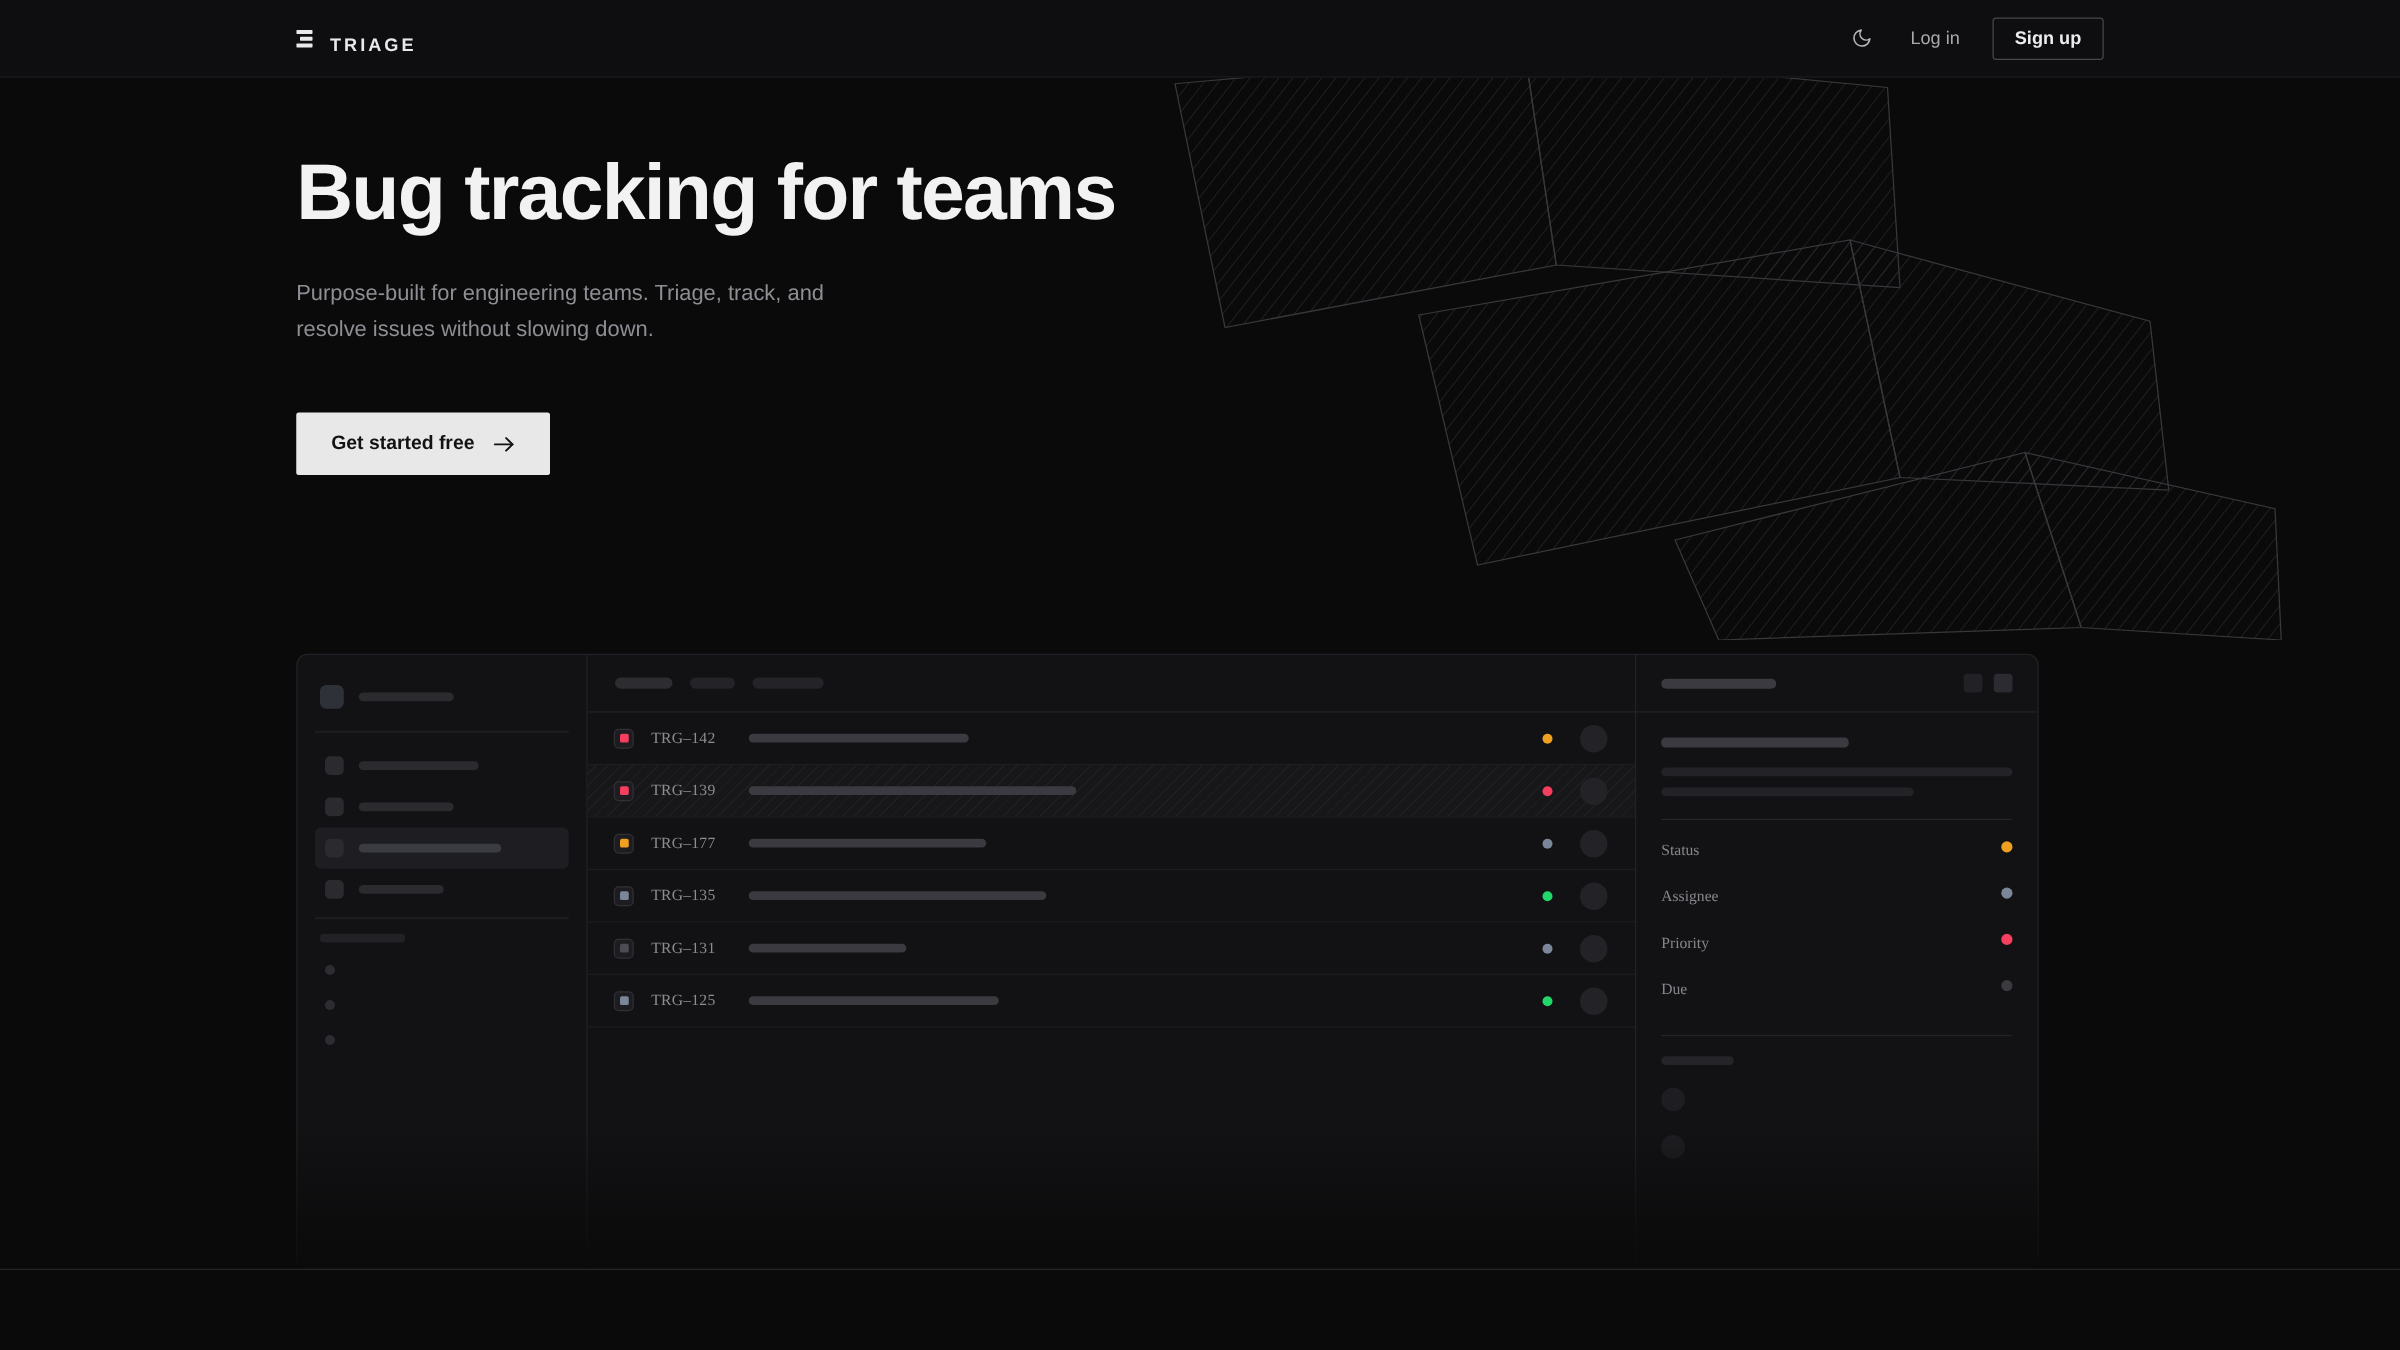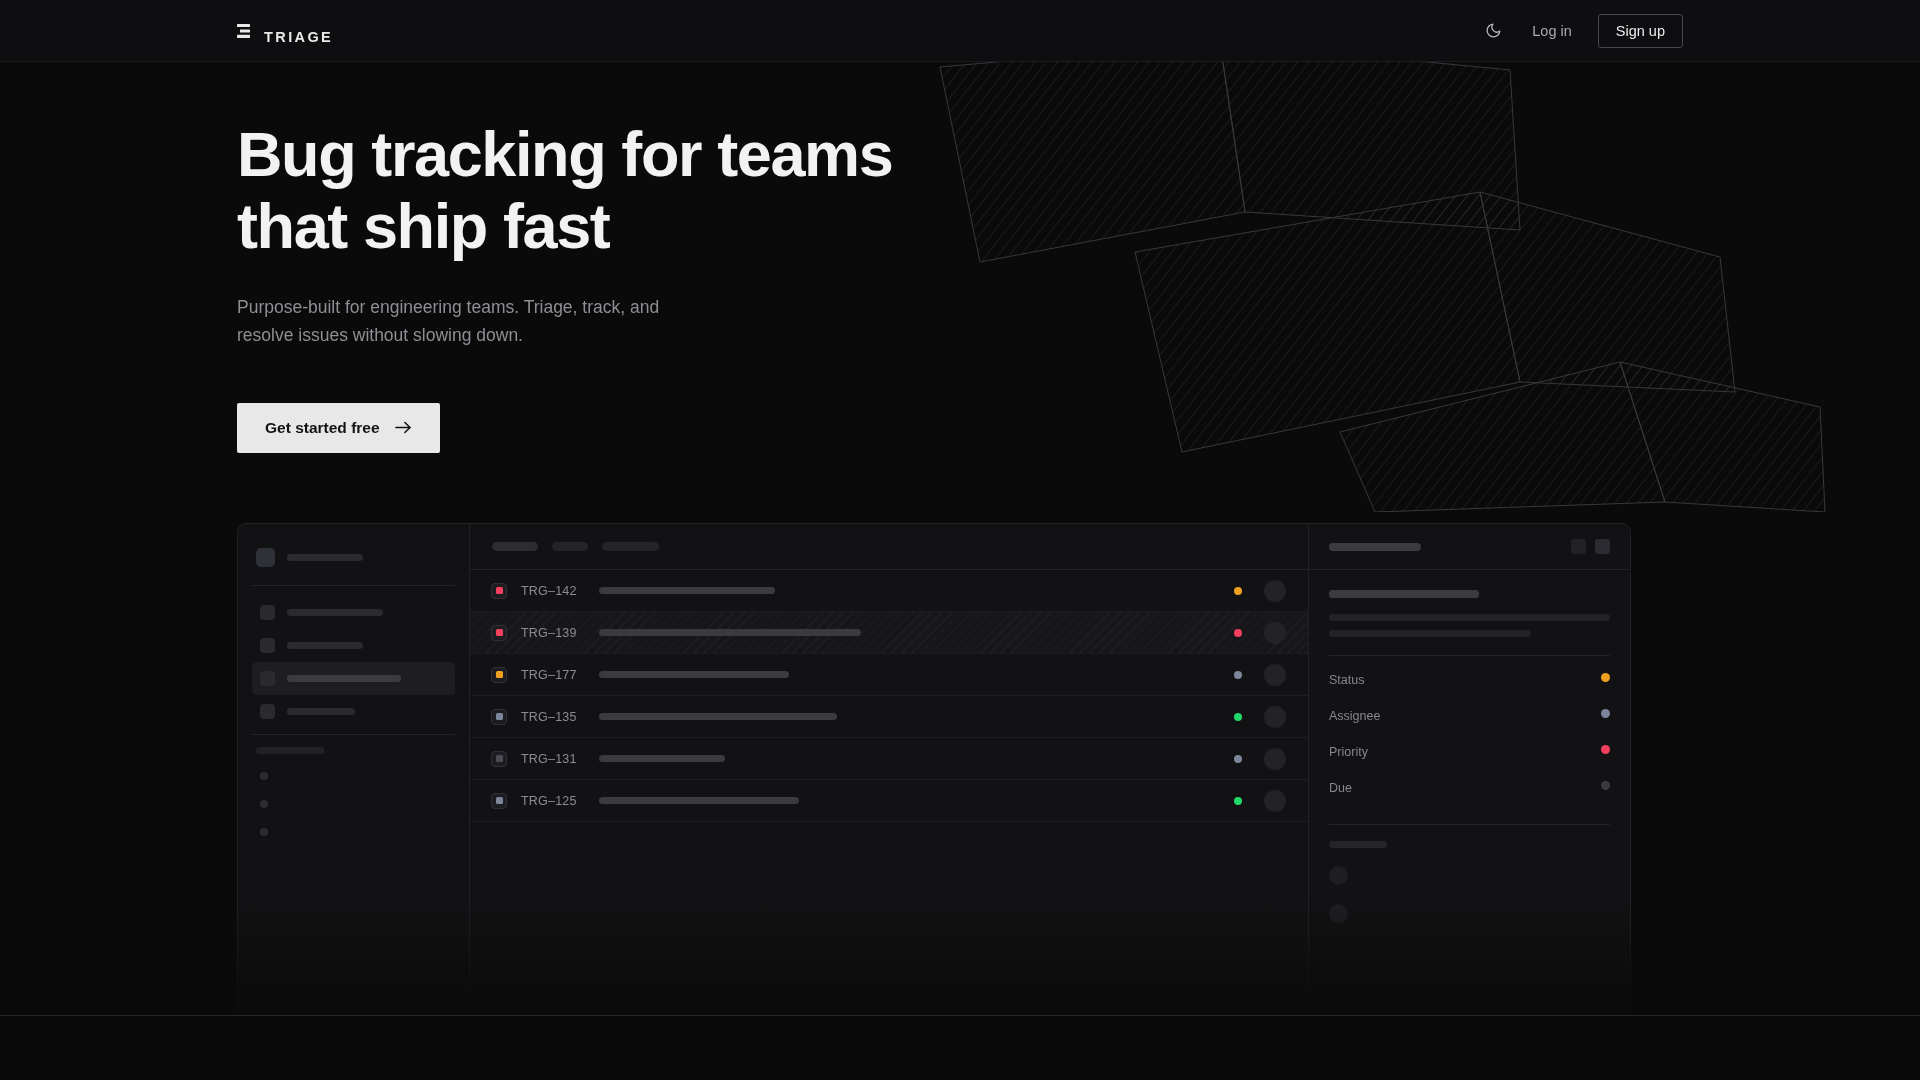--- a/index.html
+++ b/index.html
@@ -46,20 +46,21 @@
   }
   .signup-btn {
     border: 1px solid #46464b;
     color: #ececee;
     background: transparent;
     font-size: 14.5px;
     font-family: inherit;
     padding: 8px 17px;
     border-radius: 3px;
     cursor: pointer;
+    font-weight: bold;
   }
 
   
   .artwork {
     position: absolute;
     top: 62px; right: 0;
     width: 1000px; height: 450px;
     pointer-events: none;
     z-index: 1;
   }
@@ -103,20 +104,21 @@
   .mockup {
     position: absolute;
     left: 237px; top: 523px;
     width: 1394px; height: 492px;
     background: #121214;
     border: 1px solid #222226;
     border-radius: 9px;
     display: flex;
     overflow: hidden;
     z-index: 5;
+    font-family: Liberation Serif, serif;
   }
 
   
   .mk-sidebar {
     width: 232px;
     border-right: 1px solid #222226;
     padding: 14px 14px 0 14px;
     flex-shrink: 0;
   }
   .sb-head { display: flex; align-items: center; gap: 12px; padding: 10px 4px 12px 4px; }
@@ -265,21 +267,20 @@
         </button>
         <a class="login-link" href="#">Log in</a>
         <button class="signup-btn">Sign up</button>
       </div>
     </div>
   </div>
 
   <div class="hero">
     <h1>
       <span>Bug tracking for teams</span><br>
-      <span>that ship fast</span>
     </h1>
     <p>Purpose-built for engineering teams. Triage, track, and resolve issues without slowing down.</p>
     <button class="cta">
       <span>Get started free</span>
       <svg width="17" height="13" viewBox="0 0 18 14" fill="none" stroke="#131315" stroke-width="1.7" stroke-linecap="round" stroke-linejoin="round">
         <line x1="0.8" y1="7" x2="16" y2="7"></line>
         <polyline points="10.5,1.6 16,7 10.5,12.4"></polyline>
       </svg>
     </button>
   </div>

